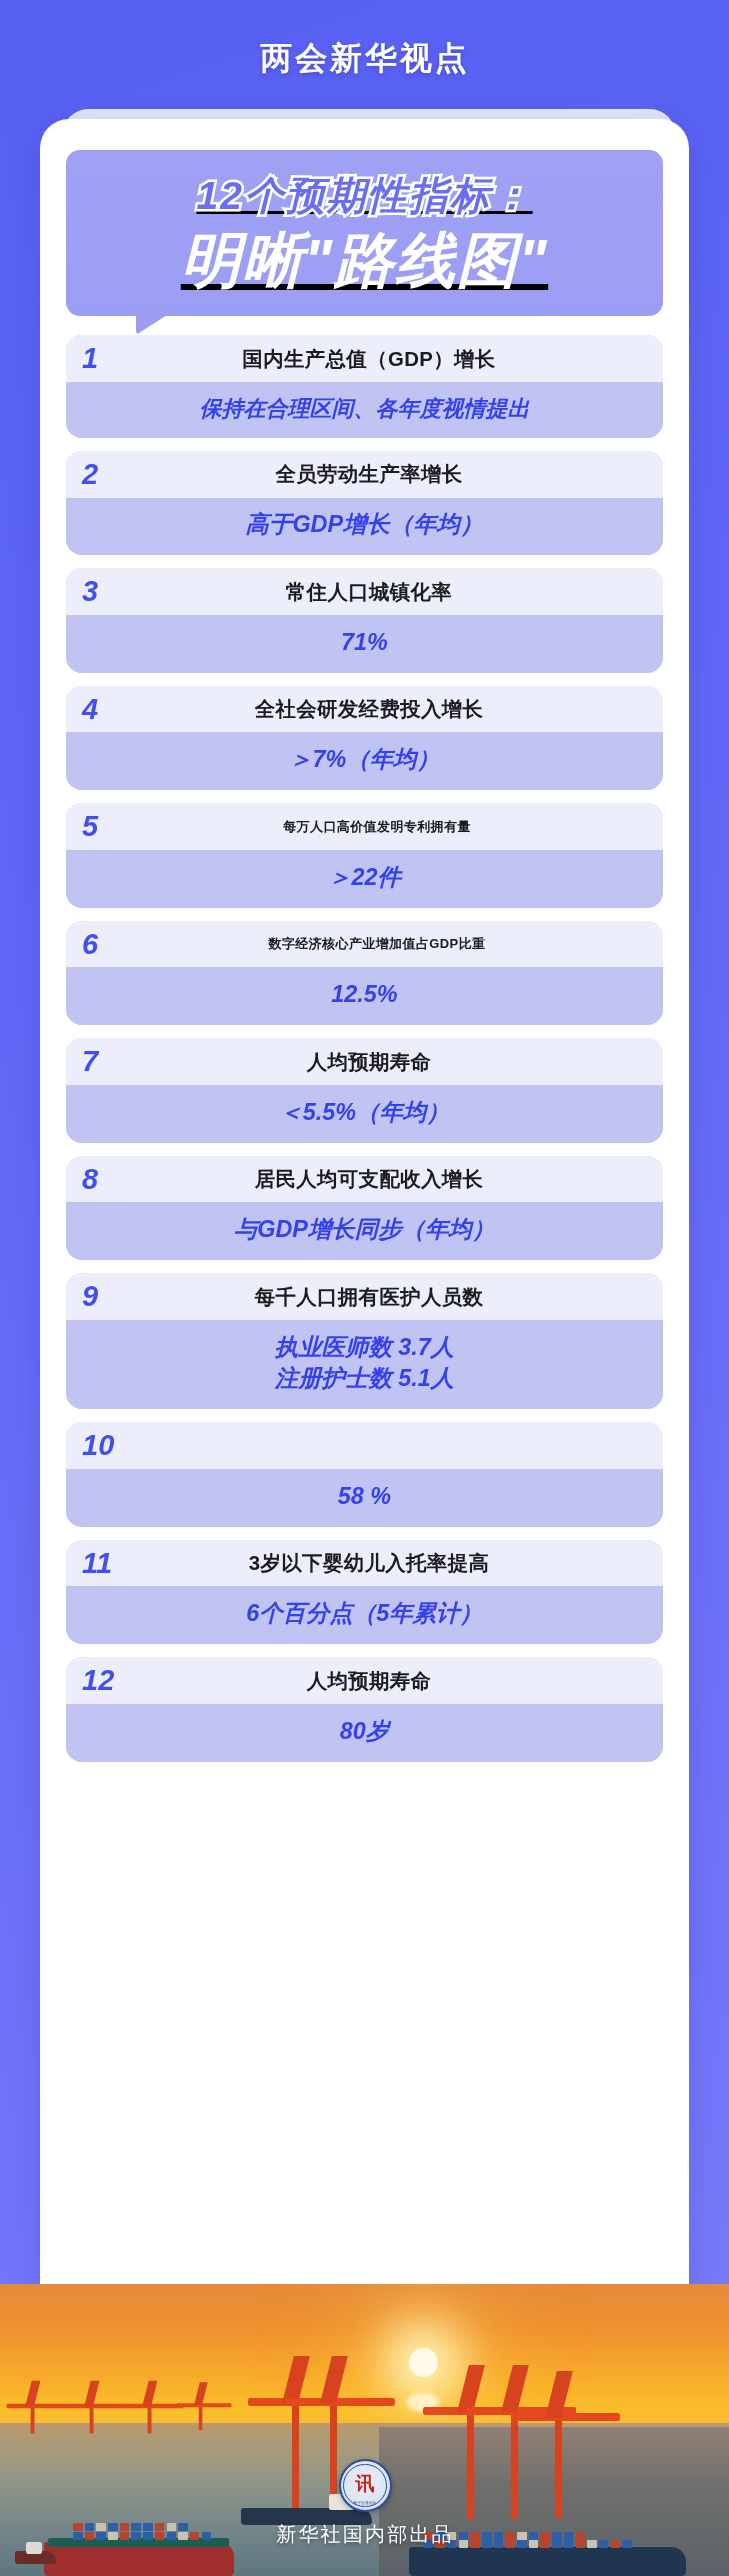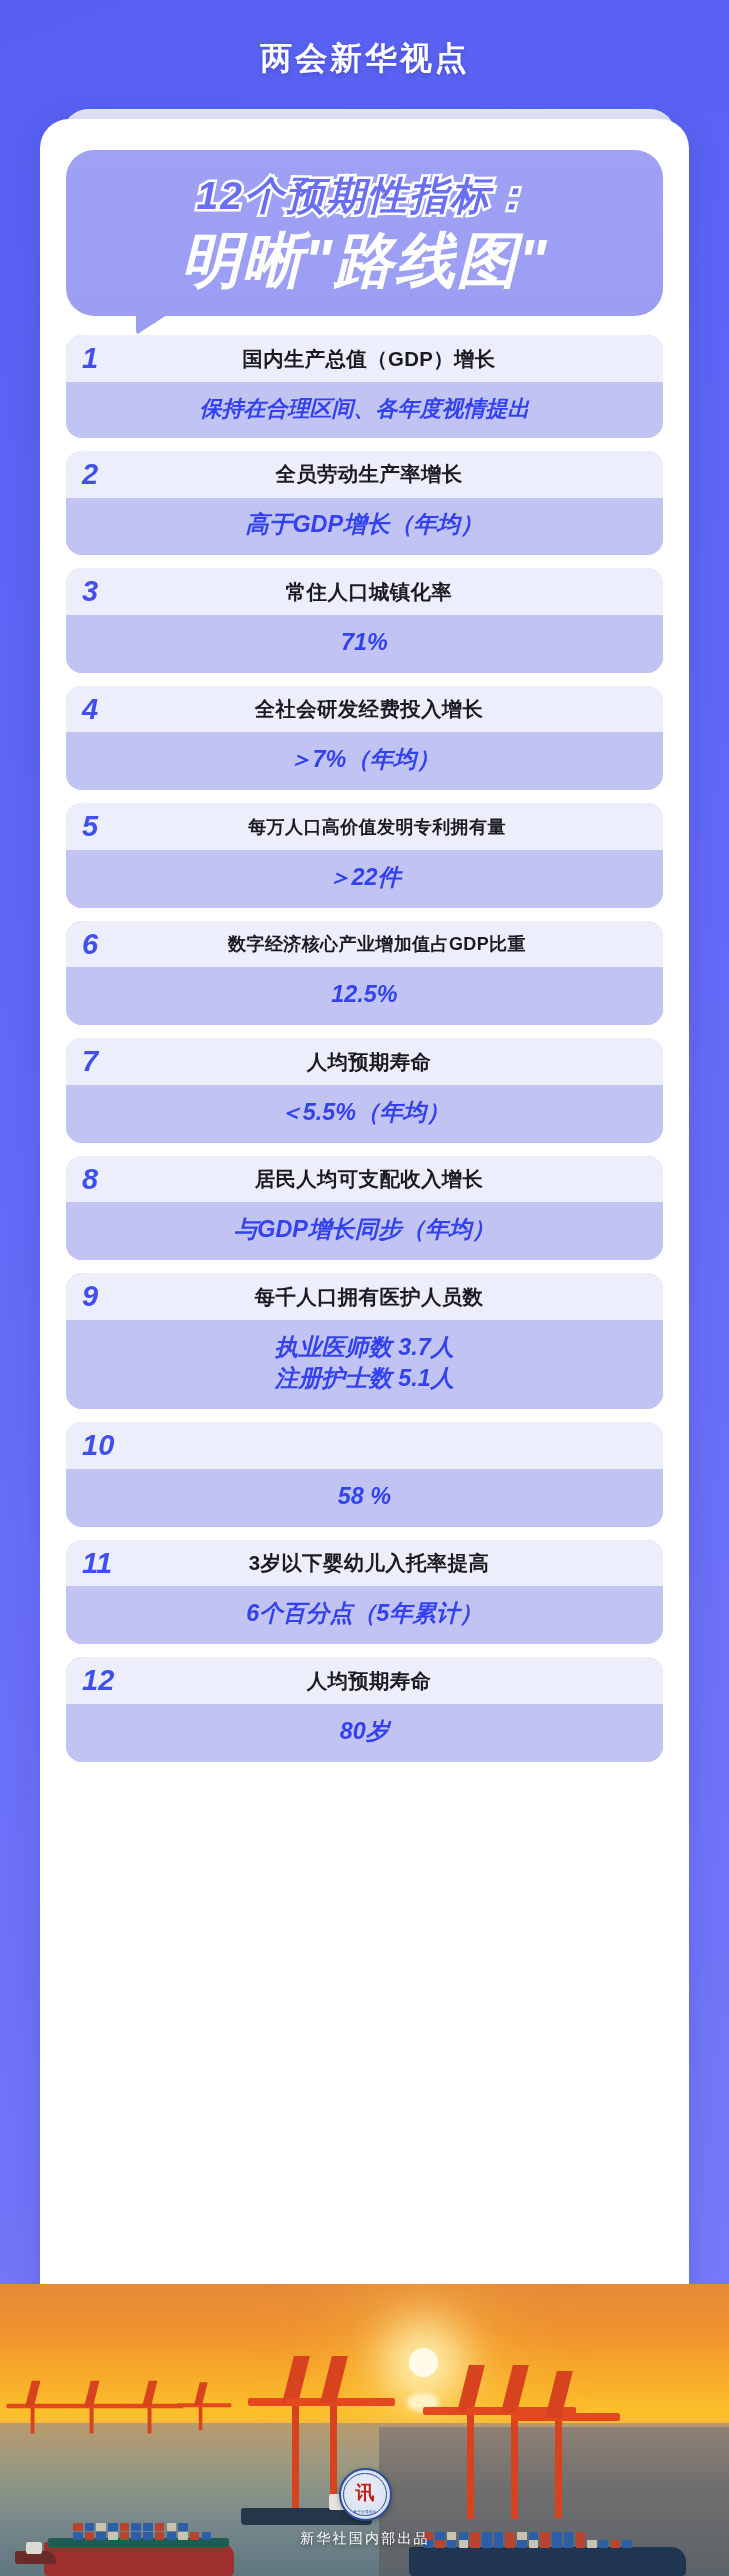--- a/index.html
+++ b/index.html
@@ -31,21 +31,21 @@
     position:absolute; left:40px; top:119px; width:649px; height:2218px;
     background:#ffffff; border-radius:29px;
     box-shadow:0 5.8px 29px rgba(40,40,120,.18);
     padding:22px 26px 25px 26px;
   }
 
   
   .title-bubble{
     position:relative; width:597px; margin:8.8px 0 19px 0;
     background:linear-gradient(180deg,#9ea1f4 0%,#9b9ef3 100%);
-    border-radius:28px; padding:19px 14.6px 22px 14.6px; text-align:center;
+    border-radius:14px; padding:19px 14.6px 22px 14.6px; text-align:center;text-decoration:underline;
   }
   .title-bubble:after{
     content:""; position:absolute; left:70px; bottom:-19px;
     width:0;height:0;
     border-left:0 solid transparent;
     border-right:34px solid transparent;
     border-top:22px solid #9b9ef3;
     border-radius:0 0 0 4.4px;
   }
   .title-line1{
@@ -72,21 +72,21 @@
   }
   .item-num{
     color:#4050f0; font-size:29px; font-weight:bold; font-style:italic;
     width:57px; flex:0 0 57px; text-align:left; line-height:1;
   }
   .item-label{
     flex:1; text-align:center; color:#1b1b20;
     font-size:20.4px; font-weight:bold; letter-spacing:0.4px;
     padding-right:45px;
   }
-  .item-label.tight{ font-size:18px; padding-right:29px; }
+  .item-label.tight{ font-size:13px; padding-right:29px; }
   .item-value{
     background:#c1c4f3; color:#3342ee;
     font-size:23.4px; font-weight:bold; font-style:italic;
     text-align:center; padding:11.7px 14.6px 14.6px 14.6px; line-height:1.35;
   }
   .item-value.small{ font-size:22px; }
   .item-value .vline{ display:block; }
 
   
   .footer-photo{
@@ -151,21 +151,21 @@
   }
   .xinhua-logo .mark{
     color:#c0241b; font-size:19px; font-weight:bold; line-height:1;
     position:relative; top:-2.2px;
   }
   .xinhua-logo .sub{
     position:absolute; bottom:5.1px; left:0; right:0; text-align:center;
     font-size:3.6px; color:#2a4c9b; letter-spacing:0.2px;
   }
   .footer-text{
-    color:#ffffff; font-size:14px; letter-spacing:2.2px;
+    color:#ffffff; font-size:20px; letter-spacing:2.2px;
     text-shadow:0 1.5px 4.4px rgba(0,0,0,.45);
   }
 </style>
 </head>
 <body>
 
 <div class="banner">
   <div class="banner-title">两会新华视点</div>
 </div>
 

